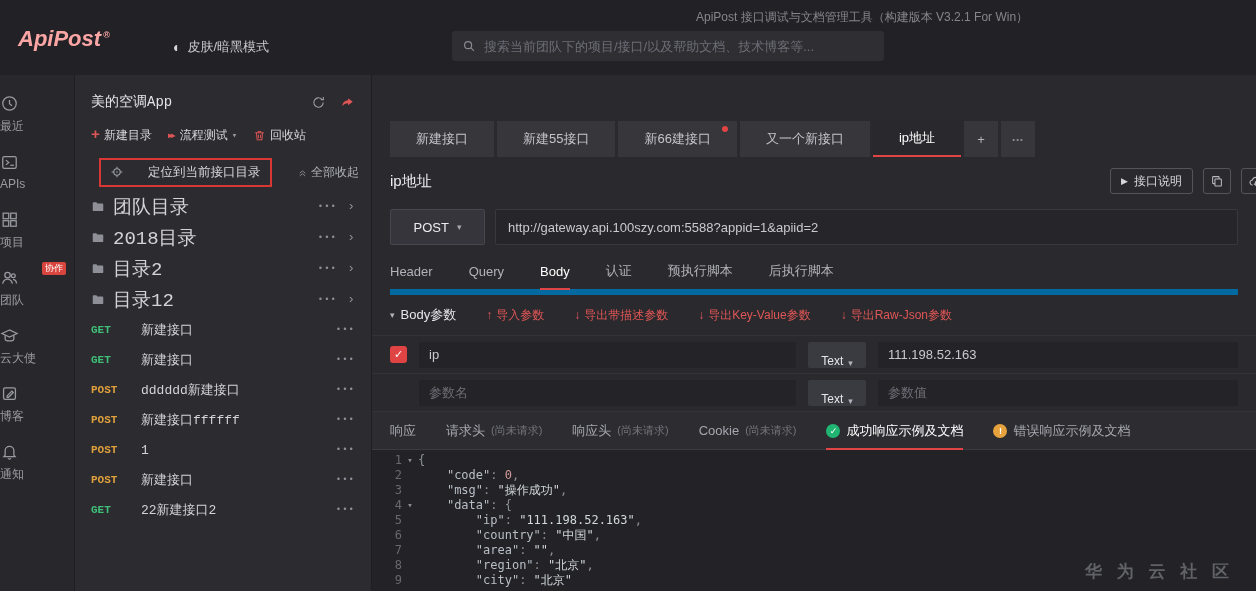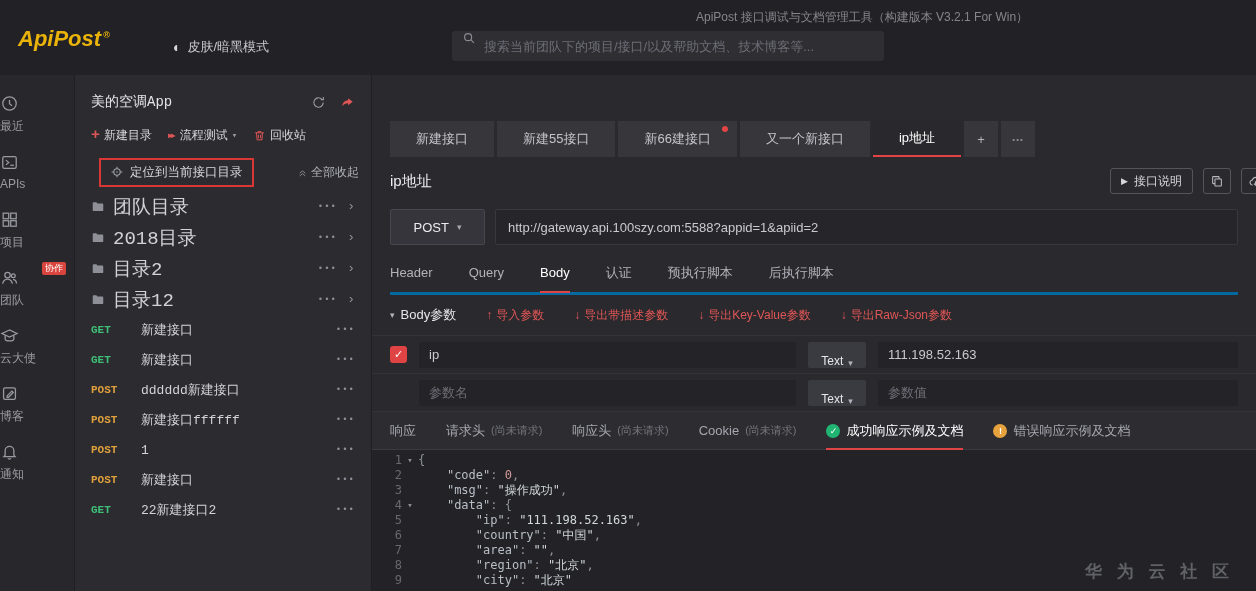--- a/index.html
+++ b/index.html
@@ -7,25 +7,25 @@
     font-family:"Liberation Sans","DejaVu Sans",sans-serif; font-size:13px; color:#d2d2d8; }
   svg { display:block; }
   input { outline:none; border:none; font-family:inherit; }
   input::placeholder { color:#6d6d76; }
 
   .app { width:1256px; height:591px; display:flex; flex-direction:column; }
 
   
   .topbar { flex:0 0 75px; background:#222226; position:relative; }
   .app-title { position:absolute; top:9px; left:696px; font-size:12px; color:#85858d; white-space:nowrap; }
-  .logo { position:absolute; top:26px; left:18px; font-size:22px; font-weight:bold; font-style:italic; color:#eab308;text-align:right; }
+  .logo { position:absolute; top:26px; left:18px; font-size:22px; font-weight:bold; font-style:italic; color:#fca5a5;text-align:right; }
   .logo sup { font-size:9px; font-style:normal; margin-left:2px; }
   .skin-toggle { position:absolute; top:38px; left:173px; display:flex; align-items:center; gap:6px; color:#c9c9cf; font-size:13px; cursor:pointer; }
   .toggle-icon { font-size:14px; color:#d8d8de; }
-  .search { position:absolute; top:31px; left:452px; width:432px; height:30px; background:#2e2e33; border-radius:3px; display:flex; padding:0 10px; gap:8px; }
+  .search { position:absolute; top:31px; left:452px; width:432px; height:30px; background:#2e2e33; border-radius:3px; display:flex; align-items:center; padding:0 10px; gap:8px; }
   .search svg { color:#8a8a92; }
   .search input { flex:1; background:transparent; color:#c9c9cf; font-size:13px; }
 
   
   .workspace { flex:1; display:flex; min-height:0; }
 
   
   .iconnav { flex:0 0 75px; background:#28282c; border-right:1px solid #1f1f23; padding-top:10px; display:flex; flex-direction:column; }
   .nav-item { height:58px; display:flex; flex-direction:column; align-items:flex-start; justify-content:center; gap:5px; color:#9a9aa2; font-size:12px; cursor:pointer; position:relative; }
   .nav-item svg { color:#9a9aa2; }
@@ -38,21 +38,21 @@
   .side-ibtn { cursor:pointer; display:flex; }
   .refresh-i { color:#9a9aa2; }
   .share-i { color:#e05555; }
   .sidebar-actions { display:flex; align-items:center; padding:0 16px; height:36px; gap:16px; font-size:12px; color:#d6d6dc; white-space:nowrap; }
   .sact { display:flex; align-items:center; gap:4px; cursor:pointer; }
   .plus-glyph { color:#e05555; font-size:15px; font-weight:bold; }
   .flow-glyph { color:#e05555; font-size:8px; letter-spacing:-2px; margin-right:2px; }
   .mini-caret { font-size:9px; color:#9a9aa2; }
   .trash-i { color:#e05555; }
   .locate-row { display:flex; align-items:center; padding:0 12px 0 24px; height:38px; }
-  .locate-box { border:2px solid #d93636; padding:4px 9px; display:flex; align-items:center; gap:6px; color:#d6d6dc; font-size:12.5px; cursor:pointer; white-space:nowrap; }
+  .locate-box { border:2px solid #d93636; padding:4px 9px; display:flex; align-items:center; gap:24px; color:#d6d6dc; font-size:12.5px; cursor:pointer; white-space:nowrap; }
   .locate-box svg { color:#a2a2aa; }
   .collapse-all { margin-left:auto; display:flex; align-items:center; gap:3px; color:#b2b2ba; font-size:12px; cursor:pointer; }
   .collapse-all svg { color:#8f8f98; }
   .tree-row { height:31px; display:flex; align-items:center; gap:8px; padding:0 16px; cursor:pointer; }
   .tree-row svg { color:#8f8f98; flex:0 0 auto; }
   .tree-label { flex:1; color:#d2d2d8; font-size:19px; white-space:nowrap; overflow:hidden; }
   .row-more { color:#8f8f98; font-size:9px; letter-spacing:1px; }
   .row-chevron { color:#8f8f98; font-size:13px; width:10px; text-align:right; }
   .api-row { height:30px; display:flex; align-items:center; gap:8px; padding:0 16px; cursor:pointer; }
   .api-method { width:42px; font-size:11px; font-weight:bold; flex:0 0 42px; }
@@ -76,21 +76,21 @@
   .doc-btn { height:26px; border:1px solid #54545c; border-radius:3px; display:flex; align-items:center; gap:6px; padding:0 10px; color:#d6d6dc; font-size:12px; cursor:pointer; white-space:nowrap; }
   .doc-btn .play { font-size:9px; }
   .icon-btn { width:28px; height:26px; border:1px solid #54545c; border-radius:3px; display:flex; align-items:center; justify-content:center; color:#b8b8c0; cursor:pointer; }
   .icon-btn.clipped { margin-right:-13px; }
 
   .request-row { height:36px; margin:4px 18px 0; display:flex; gap:10px; }
   .method-select { flex:0 0 95px; background:#35353b; border:1px solid #46464e; border-radius:2px; display:flex; align-items:center; justify-content:center; gap:8px; color:#ececf0; font-size:13px; cursor:pointer; }
   .method-select .mini-caret { color:#a6a6ae; }
   .url-input { flex:1; background:#26262a; border:1px solid #38383e; border-radius:2px; color:#c9c9cf; font-size:13px; padding:0 12px; }
 
-  .req-tabs { height:42px; margin:8px 18px 0; display:flex; align-items:center; gap:36px; border-bottom:3px solid #0369a1; }
+  .req-tabs { height:42px; margin:8px 18px 0; display:flex; align-items:center; gap:36px; border-bottom:6px solid #0369a1; }
   .req-tab { height:100%; display:flex; align-items:center; color:#b2b2ba; font-size:13px; cursor:pointer; position:relative; white-space:nowrap; }
   .req-tab.active { color:#ffffff; }
   .req-tab.active::after { content:""; position:absolute; left:0; right:0; bottom:-1px; height:2px; background:#e04444; }
 
   .body-panel-header { height:40px; display:flex; align-items:center; padding:0 18px; gap:30px; }
   .body-title { display:flex; align-items:center; gap:6px; color:#e6e6ea; font-size:13px; }
   .body-title .mini-caret { color:#b2b2ba; }
   .param-tools { display:flex; align-items:center; gap:30px; }
   .body-link { display:flex; align-items:center; gap:4px; color:#e05555; font-size:12px; cursor:pointer; white-space:nowrap; }
 

